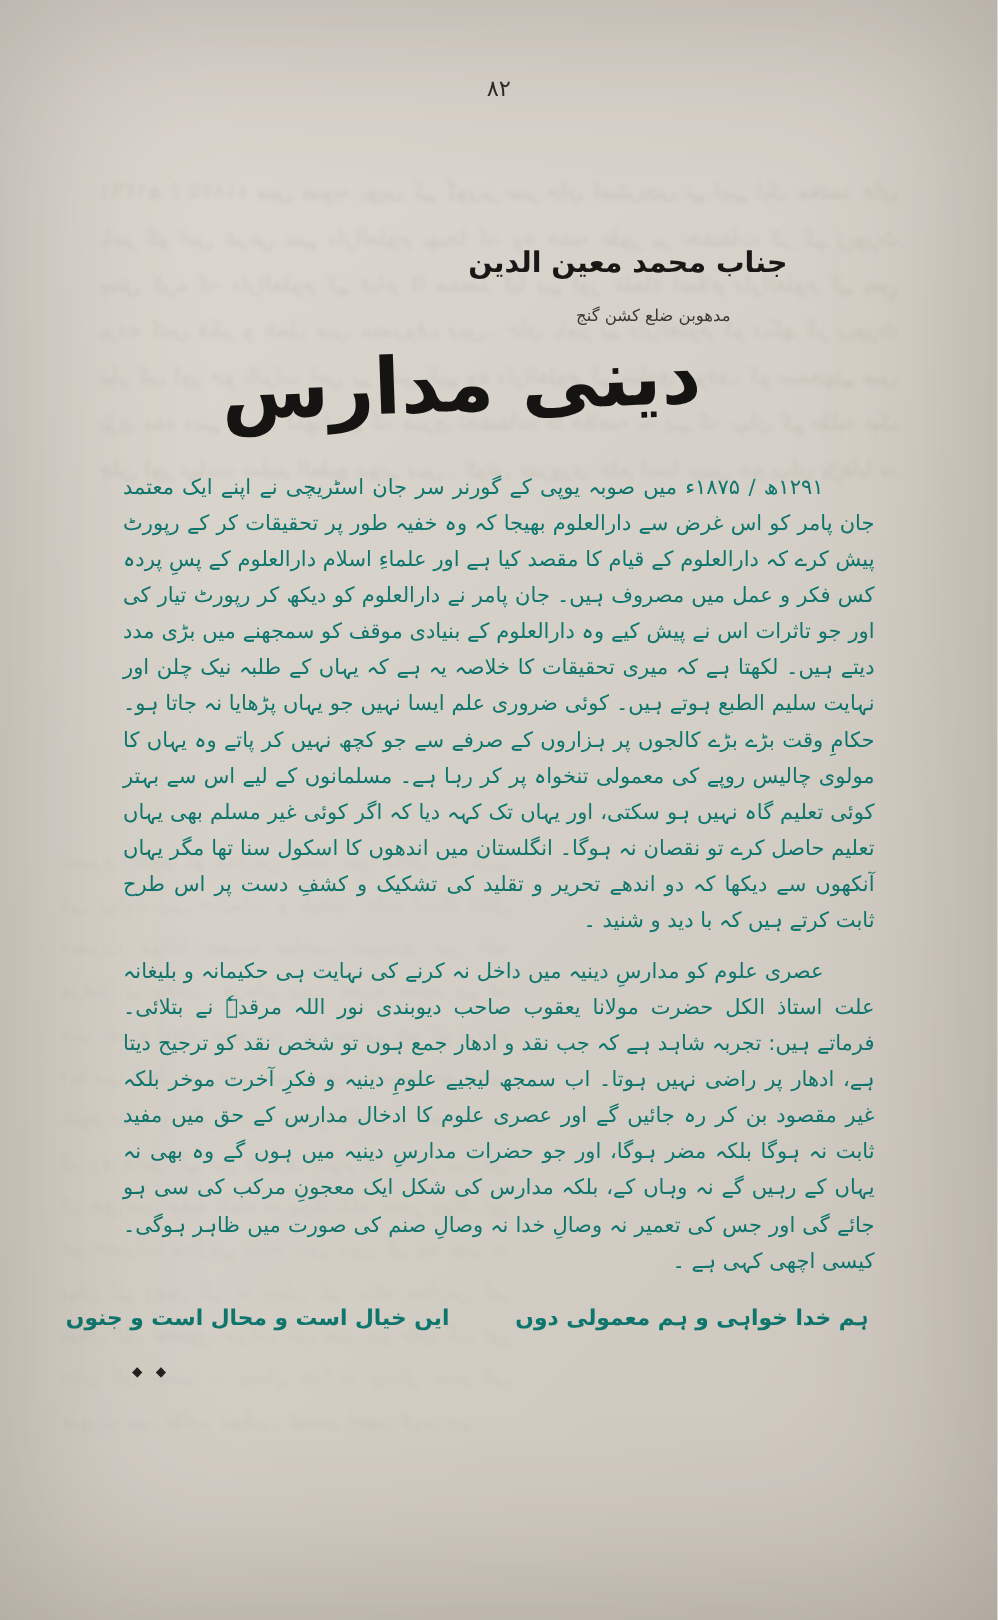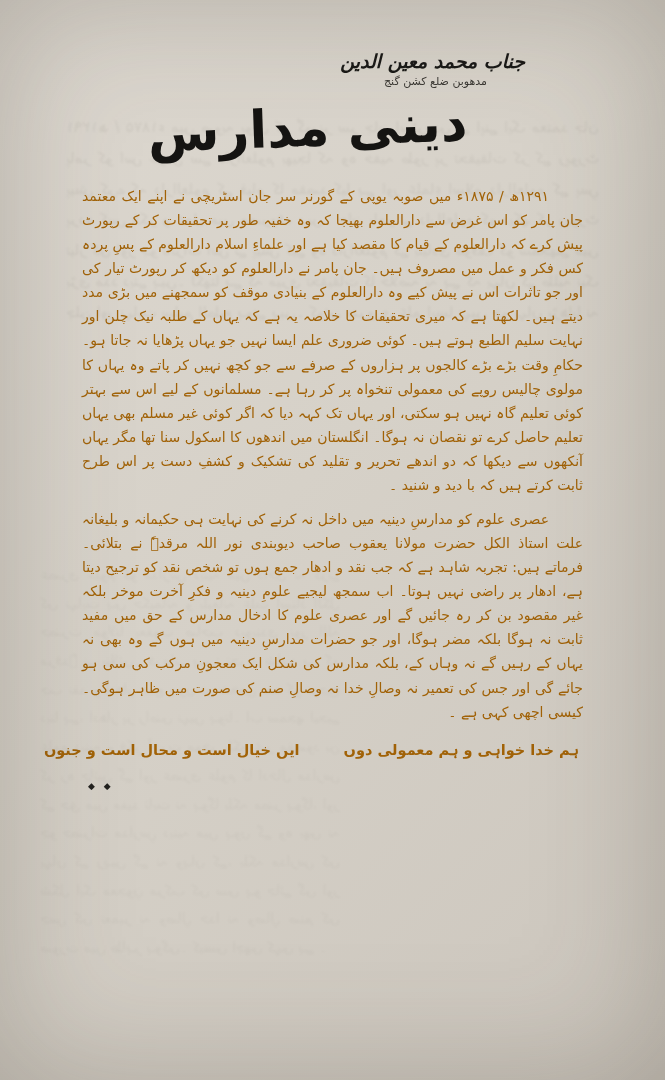--- a/index.html
+++ b/index.html
@@ -49,44 +49,43 @@
     color: #2c2b28;
     margin-bottom: 96px;
   }
   .author {
     text-align: right;
     padding-left: 0;
     padding-right: 58px;
     font-size: 19px;
     font-weight: bold;
     color: #191816;
-    font-style: italic;
   }
   .author-sub {
     text-align: right;
     padding-right: 96px;
     font-size: 11px;
     color: #3a3833;
-    margin-top: 3px;
+    margin-top: 18px;
   }
   .title {
     text-align: center;
     font-size: 52px;
     font-weight: bold;
     color: #151412;
     margin: 10px 110px 6px 60px;
     transform: rotate(-2deg);
     letter-spacing: 1px;
   }
   .body-text {
     margin-top: 26px;
     font-size: 14px;
     line-height: 1.72;
     text-align: justify;
-    color: #a16207;
+    color: #0f766e;
   }
   .para { margin: 0 0 10px 0; text-indent: 34px; }
   .verse-row {
     display: flex;
     justify-content: space-between;
     align-items: baseline;
     padding: 4px 4px 4px 0;
     margin: 2px 0 8px 0;
     font-size: 14.5px;
     font-weight: bold;
@@ -101,20 +100,21 @@
     color: #23221f;
   }
 </style>
 </head>
 <body>
 
 <div class="ghost ghost-top">۱۲۹۱ھ / ۱۸۷۵ء میں صوبہ یوپی کے گورنر سر جان اسٹریچی نے اپنے ایک معتمد جان پامر کو اس غرض سے دارالعلوم بھیجا کہ وہ خفیہ طور پر تحقیقات کر کے رپورٹ پیش کرے کہ دارالعلوم کے قیام کا مقصد کیا ہے اور علماءِ اسلام دارالعلوم کے پسِ پردہ کس فکر و عمل میں مصروف ہیں۔ جان پامر نے دارالعلوم کو دیکھ کر رپورٹ تیار کی اور جو تاثرات اس نے پیش کیے وہ دارالعلوم کے بنیادی موقف کو سمجھنے میں بڑی مدد دیتے ہیں۔ لکھتا ہے کہ میری تحقیقات کا خلاصہ یہ ہے کہ یہاں کے طلبہ نیک چلن اور نہایت سلیم الطبع ہوتے ہیں۔ کوئی ضروری علم ایسا نہیں جو یہاں پڑھایا نہ جاتا ہو۔ حکامِ وقت بڑے بڑے کالجوں پر ہزاروں کے صرفے سے جو کچھ نہیں کر پاتے وہ یہاں کا مولوی چالیس روپے کی معمولی تنخواہ پر کر رہا ہے۔ مسلمانوں کے لیے اس سے بہتر کوئی تعلیم گاہ نہیں ہو سکتی، اور یہاں تک کہہ دیا کہ اگر کوئی غیر مسلم بھی یہاں تعلیم حاصل کرے تو نقصان نہ ہوگا۔ انگلستان میں اندھوں کا اسکول سنا تھا مگر یہاں آنکھوں سے دیکھا کہ دو اندھے تحریر و تقلید کی تشکیک و کشفِ دست پر اس طرح ثابت کرتے ہیں کہ با دید و شنید ۔</div>
 <div class="ghost ghost-low">عصری علوم کو مدارسِ دینیہ میں داخل نہ کرنے کی نہایت ہی حکیمانہ و بلیغانہ علت استاذ الکل حضرت مولانا یعقوب صاحب دیوبندی نور اللہ مرقدہٗ نے بتلائی۔ فرماتے ہیں: تجربہ شاہد ہے کہ جب نقد و ادھار جمع ہوں تو شخص نقد کو ترجیح دیتا ہے، ادھار پر راضی نہیں ہوتا۔ اب سمجھ لیجیے علومِ دینیہ و فکرِ آخرت موخر بلکہ غیر مقصود بن کر رہ جائیں گے اور عصری علوم کا ادخال مدارس کے حق میں مفید ثابت نہ ہوگا بلکہ مضر ہوگا، اور جو حضرات مدارسِ دینیہ میں ہوں گے وہ بھی نہ یہاں کے رہیں گے نہ وہاں کے، بلکہ مدارس کی شکل ایک معجونِ مرکب کی سی ہو جائے گی اور جس کی تعمیر نہ وصالِ خدا نہ وصالِ صنم کی صورت میں ظاہر ہوگی۔ کیسی اچھی کہی ہے ۔</div>
 
 <div class="content">
+  <div class="page-number">۸۲</div>
 
   <div class="author">جناب محمد معین الدین</div>
   <div class="author-sub">مدھوبن ضلع کشن گنج</div>
 
   <div class="title">دینی مدارس</div>
 
   <div class="body-text">
     <p class="para">۱۲۹۱ھ / ۱۸۷۵ء میں صوبہ یوپی کے گورنر سر جان اسٹریچی نے اپنے ایک معتمد جان پامر کو اس غرض سے دارالعلوم بھیجا کہ وہ خفیہ طور پر تحقیقات کر کے رپورٹ پیش کرے کہ دارالعلوم کے قیام کا مقصد کیا ہے اور علماءِ اسلام دارالعلوم کے پسِ پردہ کس فکر و عمل میں مصروف ہیں۔ جان پامر نے دارالعلوم کو دیکھ کر رپورٹ تیار کی اور جو تاثرات اس نے پیش کیے وہ دارالعلوم کے بنیادی موقف کو سمجھنے میں بڑی مدد دیتے ہیں۔ لکھتا ہے کہ میری تحقیقات کا خلاصہ یہ ہے کہ یہاں کے طلبہ نیک چلن اور نہایت سلیم الطبع ہوتے ہیں۔ کوئی ضروری علم ایسا نہیں جو یہاں پڑھایا نہ جاتا ہو۔ حکامِ وقت بڑے بڑے کالجوں پر ہزاروں کے صرفے سے جو کچھ نہیں کر پاتے وہ یہاں کا مولوی چالیس روپے کی معمولی تنخواہ پر کر رہا ہے۔ مسلمانوں کے لیے اس سے بہتر کوئی تعلیم گاہ نہیں ہو سکتی، اور یہاں تک کہہ دیا کہ اگر کوئی غیر مسلم بھی یہاں تعلیم حاصل کرے تو نقصان نہ ہوگا۔ انگلستان میں اندھوں کا اسکول سنا تھا مگر یہاں آنکھوں سے دیکھا کہ دو اندھے تحریر و تقلید کی تشکیک و کشفِ دست پر اس طرح ثابت کرتے ہیں کہ با دید و شنید ۔</p>
     <p class="para">عصری علوم کو مدارسِ دینیہ میں داخل نہ کرنے کی نہایت ہی حکیمانہ و بلیغانہ علت استاذ الکل حضرت مولانا یعقوب صاحب دیوبندی نور اللہ مرقدہٗ نے بتلائی۔ فرماتے ہیں: تجربہ شاہد ہے کہ جب نقد و ادھار جمع ہوں تو شخص نقد کو ترجیح دیتا ہے، ادھار پر راضی نہیں ہوتا۔ اب سمجھ لیجیے علومِ دینیہ و فکرِ آخرت موخر بلکہ غیر مقصود بن کر رہ جائیں گے اور عصری علوم کا ادخال مدارس کے حق میں مفید ثابت نہ ہوگا بلکہ مضر ہوگا، اور جو حضرات مدارسِ دینیہ میں ہوں گے وہ بھی نہ یہاں کے رہیں گے نہ وہاں کے، بلکہ مدارس کی شکل ایک معجونِ مرکب کی سی ہو جائے گی اور جس کی تعمیر نہ وصالِ خدا نہ وصالِ صنم کی صورت میں ظاہر ہوگی۔ کیسی اچھی کہی ہے ۔</p>
 

